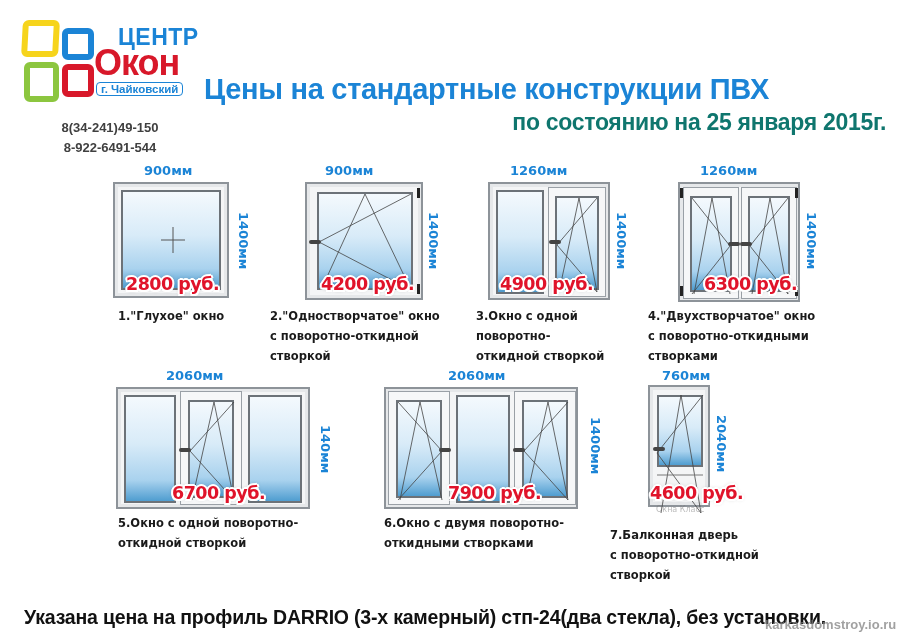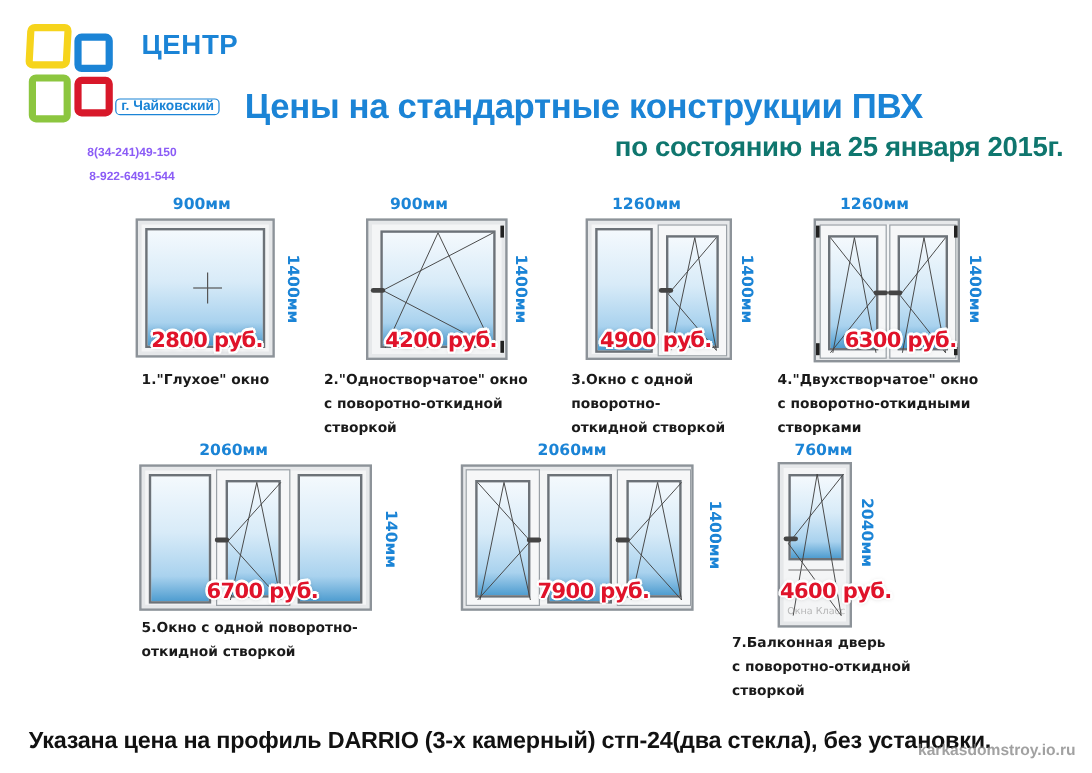--- a/index.html
+++ b/index.html
@@ -9,21 +9,21 @@
   .logo { position:absolute; left:22px; top:20px; width:170px; height:95px;text-align:right; }
   .logo .tile { position:absolute; border-radius:6px; border:6px solid; background:#fff; }
   .logo .t-yellow { left:0; top:0; width:37px; height:37px; border-color:#f6d41c; transform:skew(-3deg); }
   .logo .t-blue { left:40px; top:8px; width:32px; height:32px; border-color:#1b84d6; }
   .logo .t-green { left:2px; top:42px; width:35px; height:40px; border-color:#8cc63f; }
   .logo .t-red { left:40px; top:44px; width:32px; height:33px; border-color:#d8182a; }
   .logo-centr { position:absolute; left:96px; top:4px; font-family:"Liberation Sans", sans-serif; font-weight:bold; font-size:23px; color:#1b84d6; letter-spacing:0.5px; }
   .logo-okon { position:absolute; left:72px; top:22px; font-family:"Liberation Sans", sans-serif; font-weight:bold; font-size:36px; color:#d8182a; letter-spacing:-1px; }
   .logo-city { position:absolute; left:74px; top:62px; border:1.5px solid #1b84d6; border-radius:4px; padding:0 4px; font-family:"Liberation Sans", sans-serif; font-size:11.5px; color:#1b84d6; white-space:nowrap; font-weight:bold; }
 
-  .phones { position:absolute; left:40px; top:118px; width:140px; text-align:center; font-family:"Liberation Sans", sans-serif; font-weight:bold; font-size:10px; color:#8b5cf6; line-height:20px; }
+  .phones { position:absolute; left:40px; top:118px; width:140px; text-align:center; font-family:"Liberation Sans", sans-serif; font-weight:bold; font-size:13px; color:#404040; line-height:20px; }
 
   .title { position:absolute; left:204px; top:73px; font-family:"Liberation Sans", sans-serif; font-weight:bold; font-size:29px; color:#1b84d6; white-space:nowrap; letter-spacing:-0.3px; }
   .subtitle { position:absolute; right:24px; top:109px; font-family:"Liberation Sans", sans-serif; font-weight:bold; font-size:23px; color:#0f766e; white-space:nowrap; letter-spacing:-0.3px; }
 
   .item { position:absolute; }
   .width-label { position:absolute; font-family:"DejaVu Sans", sans-serif; font-weight:bold; font-size:13px; color:#1b84d6; white-space:nowrap; }
   .height-label { position:absolute; font-family:"DejaVu Sans", sans-serif; font-weight:bold; font-size:13px; color:#1b84d6; white-space:nowrap; writing-mode:vertical-rl; }
   .frame { position:absolute; background:#f4f5f6; border:2px solid #8d9399; box-shadow: inset 0 0 0 3px #e6e8ea; }
   .pane { position:absolute; border:2px solid #6c7278; background:linear-gradient(180deg,#f4f9fd 0%,#d8ebf8 45%,#a9d2ee 80%,#4f9dd0 100%); }
   .sash { position:absolute; background:#f6f7f8; border:1.5px solid #9aa0a6; }
@@ -39,20 +39,21 @@
 </style>
 </head>
 <body>
 
 <div class="logo">
   <div class="tile t-yellow"></div>
   <div class="tile t-blue"></div>
   <div class="tile t-green"></div>
   <div class="tile t-red"></div>
   <div class="logo-centr">ЦЕНТР</div>
+  <div class="logo-okon">Окон</div>
   <div class="logo-city">г. Чайковский</div>
 </div>
 
 <div class="phones">
   <div>8(34-241)49-150</div>
   <div>8-922-6491-544</div>
 </div>
 
 <div class="title">Цены на стандартные конструкции ПВХ</div>
 <div class="subtitle">по состоянию на 25 января 2015г.</div>
@@ -209,25 +210,29 @@
           <line x1="24" y1="0" x2="44" y2="98" stroke="#444" stroke-width="0.8"></line>
           <line x1="44" y1="0" x2="0" y2="49" stroke="#444" stroke-width="0.8"></line>
           <line x1="0" y1="49" x2="44" y2="98" stroke="#444" stroke-width="0.8"></line>
         </svg>
       </div>
       <div class="handle" style="left:-2px; top:56px;"></div>
     </div>
   </div>
   <div class="height-label" style="left:208px; top:52px;">1400мм</div>
   <div class="price" style="left:68px; top:118px;">7900 руб.</div>
+  <div class="caption" style="left:4px; top:148px;">
+    <div>6.Окно с двумя поворотно-</div>
+    <div>откидными створками</div>
+  </div>
 </div>
 
 <div class="item" style="left:608px; top:365px; width:180px; height:225px;">
   <div class="width-label" style="left:54px; top:3px;text-align:right;">760мм</div>
-  <div class="frame" style="left:40px; top:20px; width:62px; height:138px;padding-left:48px;">
+  <div class="frame" style="left:40px; top:20px; width:62px; height:122px;padding-left:48px;">
     <div class="pane" style="left:7px; top:8px; width:46px; height:72px;"></div>
     <svg class="lines" style="left:7px; top:8px; width:46px; height:120px;">
       <line x1="24" y1="0" x2="4" y2="118" stroke="#444" stroke-width="0.8"></line>
       <line x1="24" y1="0" x2="44" y2="118" stroke="#444" stroke-width="0.8"></line>
       <line x1="46" y1="0" x2="0" y2="58" stroke="#444" stroke-width="0.8"></line>
       <line x1="0" y1="58" x2="44" y2="118" stroke="#444" stroke-width="0.8"></line>
       <line x1="0" y1="80" x2="46" y2="80" stroke="#777" stroke-width="1"></line>
     </svg>
     <div class="handle" style="left:3px; top:60px;"></div>
     <div style="position:absolute; left:6px; top:118px; font-size:8px; color:rgba(120,120,120,0.5); white-space:nowrap;">Окна Класс</div>

